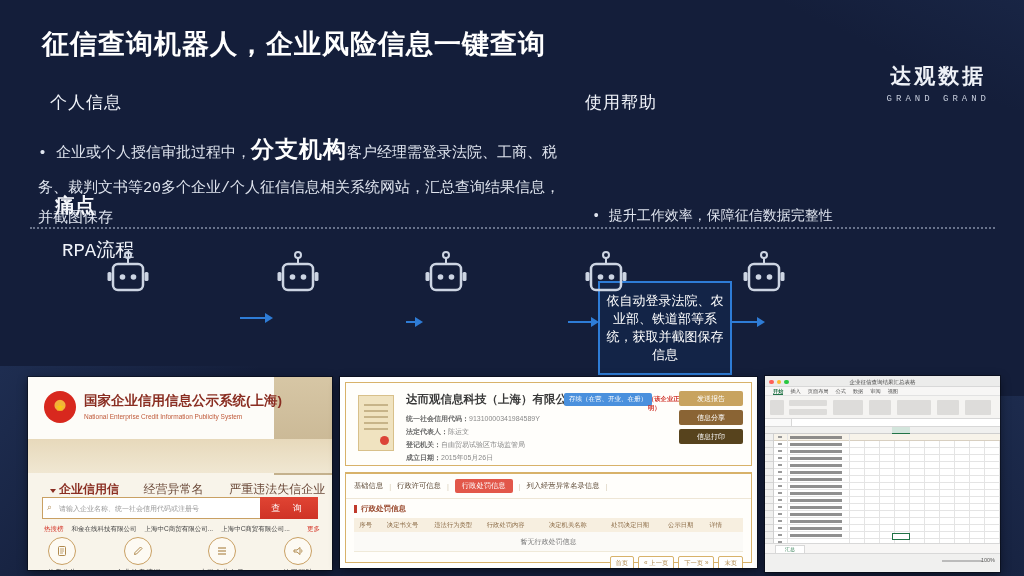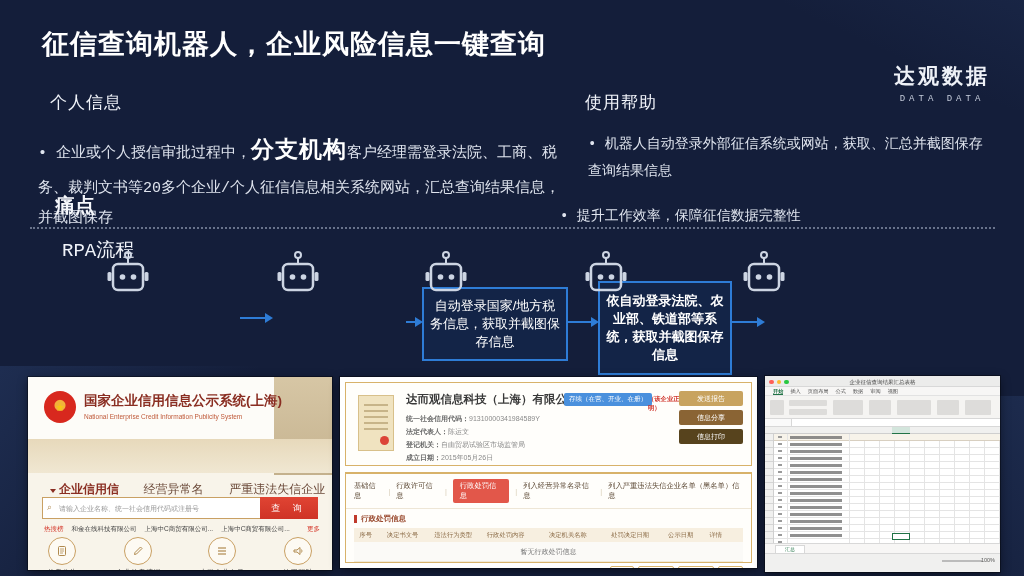--- a/index.html
+++ b/index.html
@@ -173,34 +173,33 @@
 
 <div class="slide">
   <div class="glow1"></div>
   <div class="glow2"></div>
   <div class="glow3"></div>
 
   <div class="abs slide-title">征信查询机器人，企业风险信息一键查询</div>
 
   <div class="abs logo">
     <div class="logo-cn">达观数据</div>
-    <div class="logo-en">DATA DATA</div>
+    <div class="logo-en">GRAND GRAND</div>
   </div>
 
   <div class="abs sec-head" style="left:50px; top:91px;">个人信息</div>
   <div class="abs sec-head" style="left:585px; top:91px;">使用帮助</div>
 
   <div class="abs body-text" style="left:38px; top:128px; width:525px;">
     <span class="bullet">企业或个人授信审批过程中，</span><span class="em-big">分支机构</span><span>客户经理需登录法院、工商、税务、裁判文书等20多个企业/个人征信信息相关系统网站，汇总查询结果信息，并截图保存</span>
   </div>
 
   <span class="abs pain-label" style="left:55px; top:192px;">痛点</span>
 
-  <div class="abs value-bullet" style="left:588px; top:131px; width:400px;">机器人自动登录外部征信系统或网站，获取、汇总并截图保存查询结果信息</div>
-  <div class="abs value-bullet" style="left:560px; top:203px; width:400px;">提升工作效率，保障征信数据完整性</div>
+  <div class="abs value-bullet" style="left:592px; top:203px; width:400px;">提升工作效率，保障征信数据完整性</div>
 
   <div class="abs dotline" style="left:30px; top:227px; width:965px;"></div>
 
   <div class="abs rpa-head" style="left:62px; top:237px;">RPA流程</div>
 
   <svg class="robot" style="left:106px; top:250px;" width="44" height="48" viewBox="0 0 44 48">
     <circle cx="22" cy="5" r="3" fill="none" stroke="#cdd5e3" stroke-width="2"></circle>
     <line x1="22" y1="8" x2="22" y2="14" stroke="#cdd5e3" stroke-width="2"></line>
     <rect x="7" y="14" width="30" height="26" rx="5" fill="none" stroke="#cdd5e3" stroke-width="2.5"></rect>
     <rect x="1.5" y="22" width="4" height="9" rx="1.5" fill="#cdd5e3"></rect>
@@ -238,24 +237,21 @@
   <svg class="robot" style="left:742px; top:250px;" width="44" height="48" viewBox="0 0 44 48">
     <circle cx="22" cy="5" r="3" fill="none" stroke="#cdd5e3" stroke-width="2"></circle>
     <line x1="22" y1="8" x2="22" y2="14" stroke="#cdd5e3" stroke-width="2"></line>
     <rect x="7" y="14" width="30" height="26" rx="5" fill="none" stroke="#cdd5e3" stroke-width="2.5"></rect>
     <rect x="1.5" y="22" width="4" height="9" rx="1.5" fill="#cdd5e3"></rect>
     <rect x="38.5" y="22" width="4" height="9" rx="1.5" fill="#cdd5e3"></rect>
     <circle cx="16.5" cy="27" r="2.8" fill="#cdd5e3"></circle>
     <circle cx="27.5" cy="27" r="2.8" fill="#cdd5e3"></circle>
   </svg>
 
-  <div class="step" style="left:422px; top:287px; width:146px; height:74px;">
-      <span>自动登录国家/地方税务信息，获取并截图保存信息</span>
-    </div>
-  <div class="step" style="left:598px; top:281px; width:134px; height:94px;font-weight:bold;">
+  <div class="step" style="left:598px; top:281px; width:134px; height:94px;">
       <span>依自动登录法院、农业部、铁道部等系统，获取并截图保存信息</span>
     </div>
 
   <div class="arrow" style="left:240px; top:317px; width:26px;"></div>
   <div class="arrow" style="left:406px; top:321px; width:10px;"></div>
   <div class="arrow" style="left:568px; top:321px; width:24px;"></div>
   <div class="arrow" style="left:732px; top:321px; width:26px;"></div>
 
   <div class="shot gov">
     <div class="gov-top"></div>
@@ -346,21 +342,20 @@
     <div class="comp-card card2">
       <div class="comp-tabs">
         <span>基础信息</span>
           <span class="tab-sep">|</span>
         <span>行政许可信息</span>
           <span class="tab-sep">|</span>
         <span class="comp-tab-active">行政处罚信息</span>
           <span class="tab-sep">|</span>
         <span>列入经营异常名录信息</span>
           <span class="tab-sep">|</span>
-        <span>列入严重违法失信企业名单（黑名单）信息</span>
       </div>
       <div class="comp-section">
         <span class="red-bar"></span>
         <span>行政处罚信息</span>
       </div>
       <div class="comp-thead">
         <div style="width:6%">序号</div>
         <div style="width:13%">决定书文号</div>
         <div style="width:13%">违法行为类型</div>
         <div style="width:14%">行政处罚内容</div>

